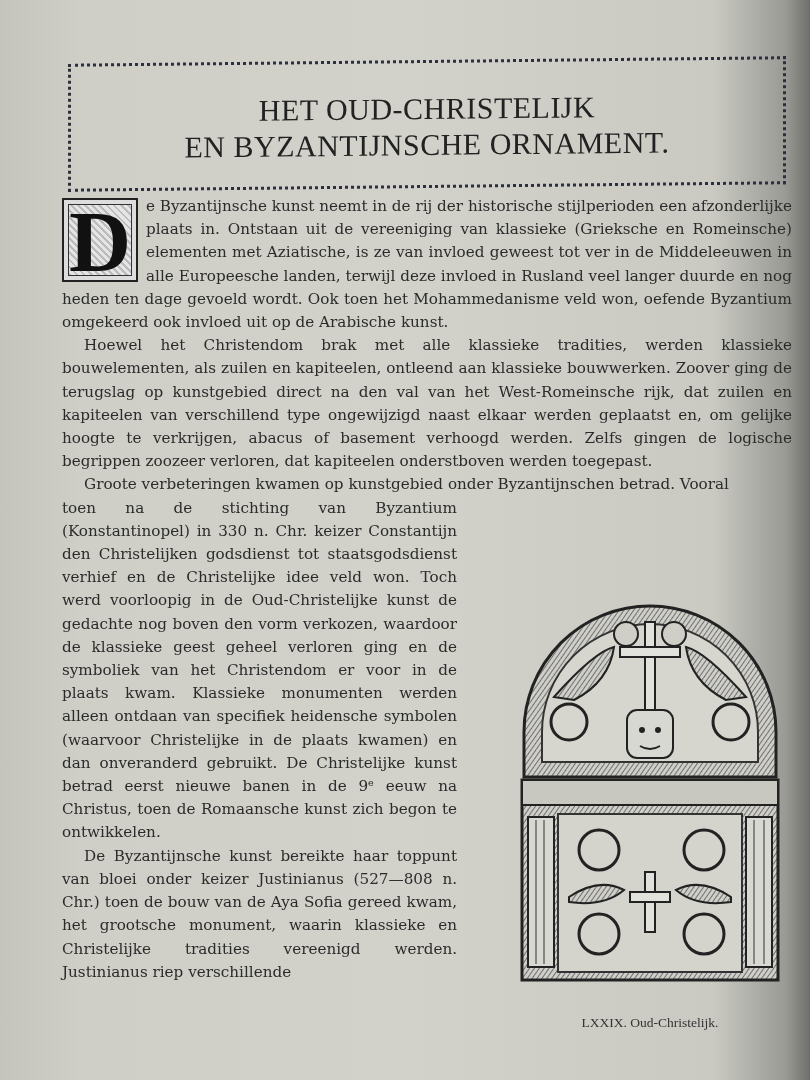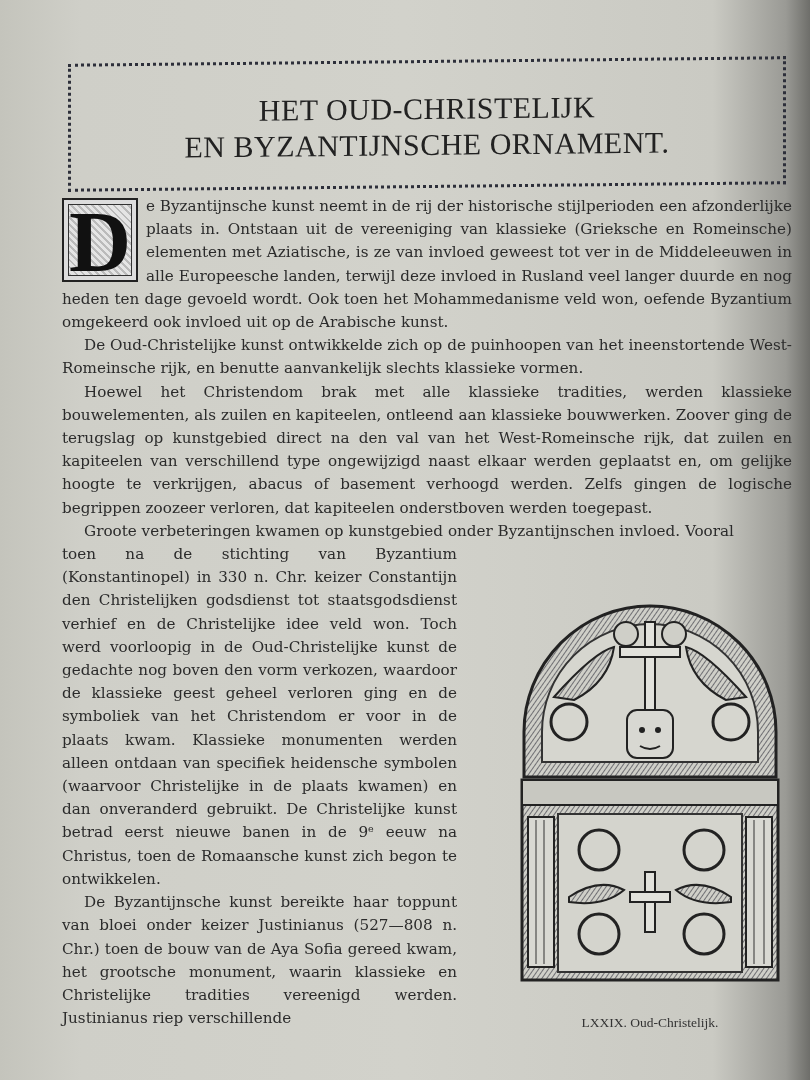--- a/index.html
+++ b/index.html
@@ -68,23 +68,22 @@
   </div>
 
   <div class="body">
     <p class="first">
       <span class="dropcap">
         <span class="dropcap-inner"></span>
         <span class="dropcap-letter">D</span>
       </span>
       <span>e Byzantijnsche kunst neemt in de rij der historische stijlperioden een afzonderlijke plaats in. Ontstaan uit de vereeniging van klassieke (Grieksche en Romeinsche) elementen met Aziatische, is ze van invloed geweest tot ver in de Middeleeuwen in alle Europeesche landen, terwijl deze invloed in Rusland veel langer duurde en nog heden ten dage gevoeld wordt. Ook toen het Mohammedanisme veld won, oefende Byzantium omgekeerd ook invloed uit op de Arabische kunst.</span>
     </p>
-    <p>De Oud-Christelijke kunst ontwikkelde zich op de puinhoopen van het ineenstortende West-Romeinsche rijk, en benutte aanvankelijk slechts klassieke vormen.</p>
     <p>Hoewel het Christendom brak met alle klassieke tradities, werden klassieke bouwelementen, als zuilen en kapiteelen, ontleend aan klassieke bouwwerken. Zoover ging de terugslag op kunstgebied direct na den val van het West-Romeinsche rijk, dat zuilen en kapiteelen van verschillend type ongewijzigd naast elkaar werden geplaatst en, om gelijke hoogte te verkrijgen, abacus of basement verhoogd werden. Zelfs gingen de logische begrippen zoozeer verloren, dat kapiteelen onderstboven werden toegepast.</p>
-    <p>Groote verbeteringen kwamen op kunstgebied onder Byzantijnschen invloed. Vooral</p>
+    <p>Groote verbeteringen kwamen op kunstgebied onder Byzantijnschen betrad. Vooral</p>
     <div class="narrow">
       <p class="first">toen na de stichting van Byzantium (Konstantinopel) in 330 n. Chr. keizer Constantijn den Christelijken godsdienst tot staatsgodsdienst verhief en de Christelijke idee veld won. Toch werd voorloopig in de Oud-Christelijke kunst de gedachte nog boven den vorm verkozen, waardoor de klassieke geest geheel verloren ging en de symboliek van het Christendom er voor in de plaats kwam. Klassieke monumenten werden alleen ontdaan van specifiek heidensche symbolen (waarvoor Christelijke in de plaats kwamen) en dan onveranderd gebruikt. De Christelijke kunst betrad eerst nieuwe banen in de 9ᵉ eeuw na Christus, toen de Romaansche kunst zich begon te ontwikkelen.</p>
       <p>De Byzantijnsche kunst bereikte haar toppunt van bloei onder keizer Justinianus (527—808 n. Chr.) toen de bouw van de Aya Sofia gereed kwam, het grootsche monument, waarin klassieke en Christelijke tradities vereenigd werden. Justinianus riep verschillende</p>
     </div>
   </div>
 
   <div class="figure">
     <svg class="stele" viewBox="0 0 272 390">
       <defs>
         <pattern id="hatch" width="4" height="4" patternUnits="userSpaceOnUse" patternTransform="rotate(35)">

